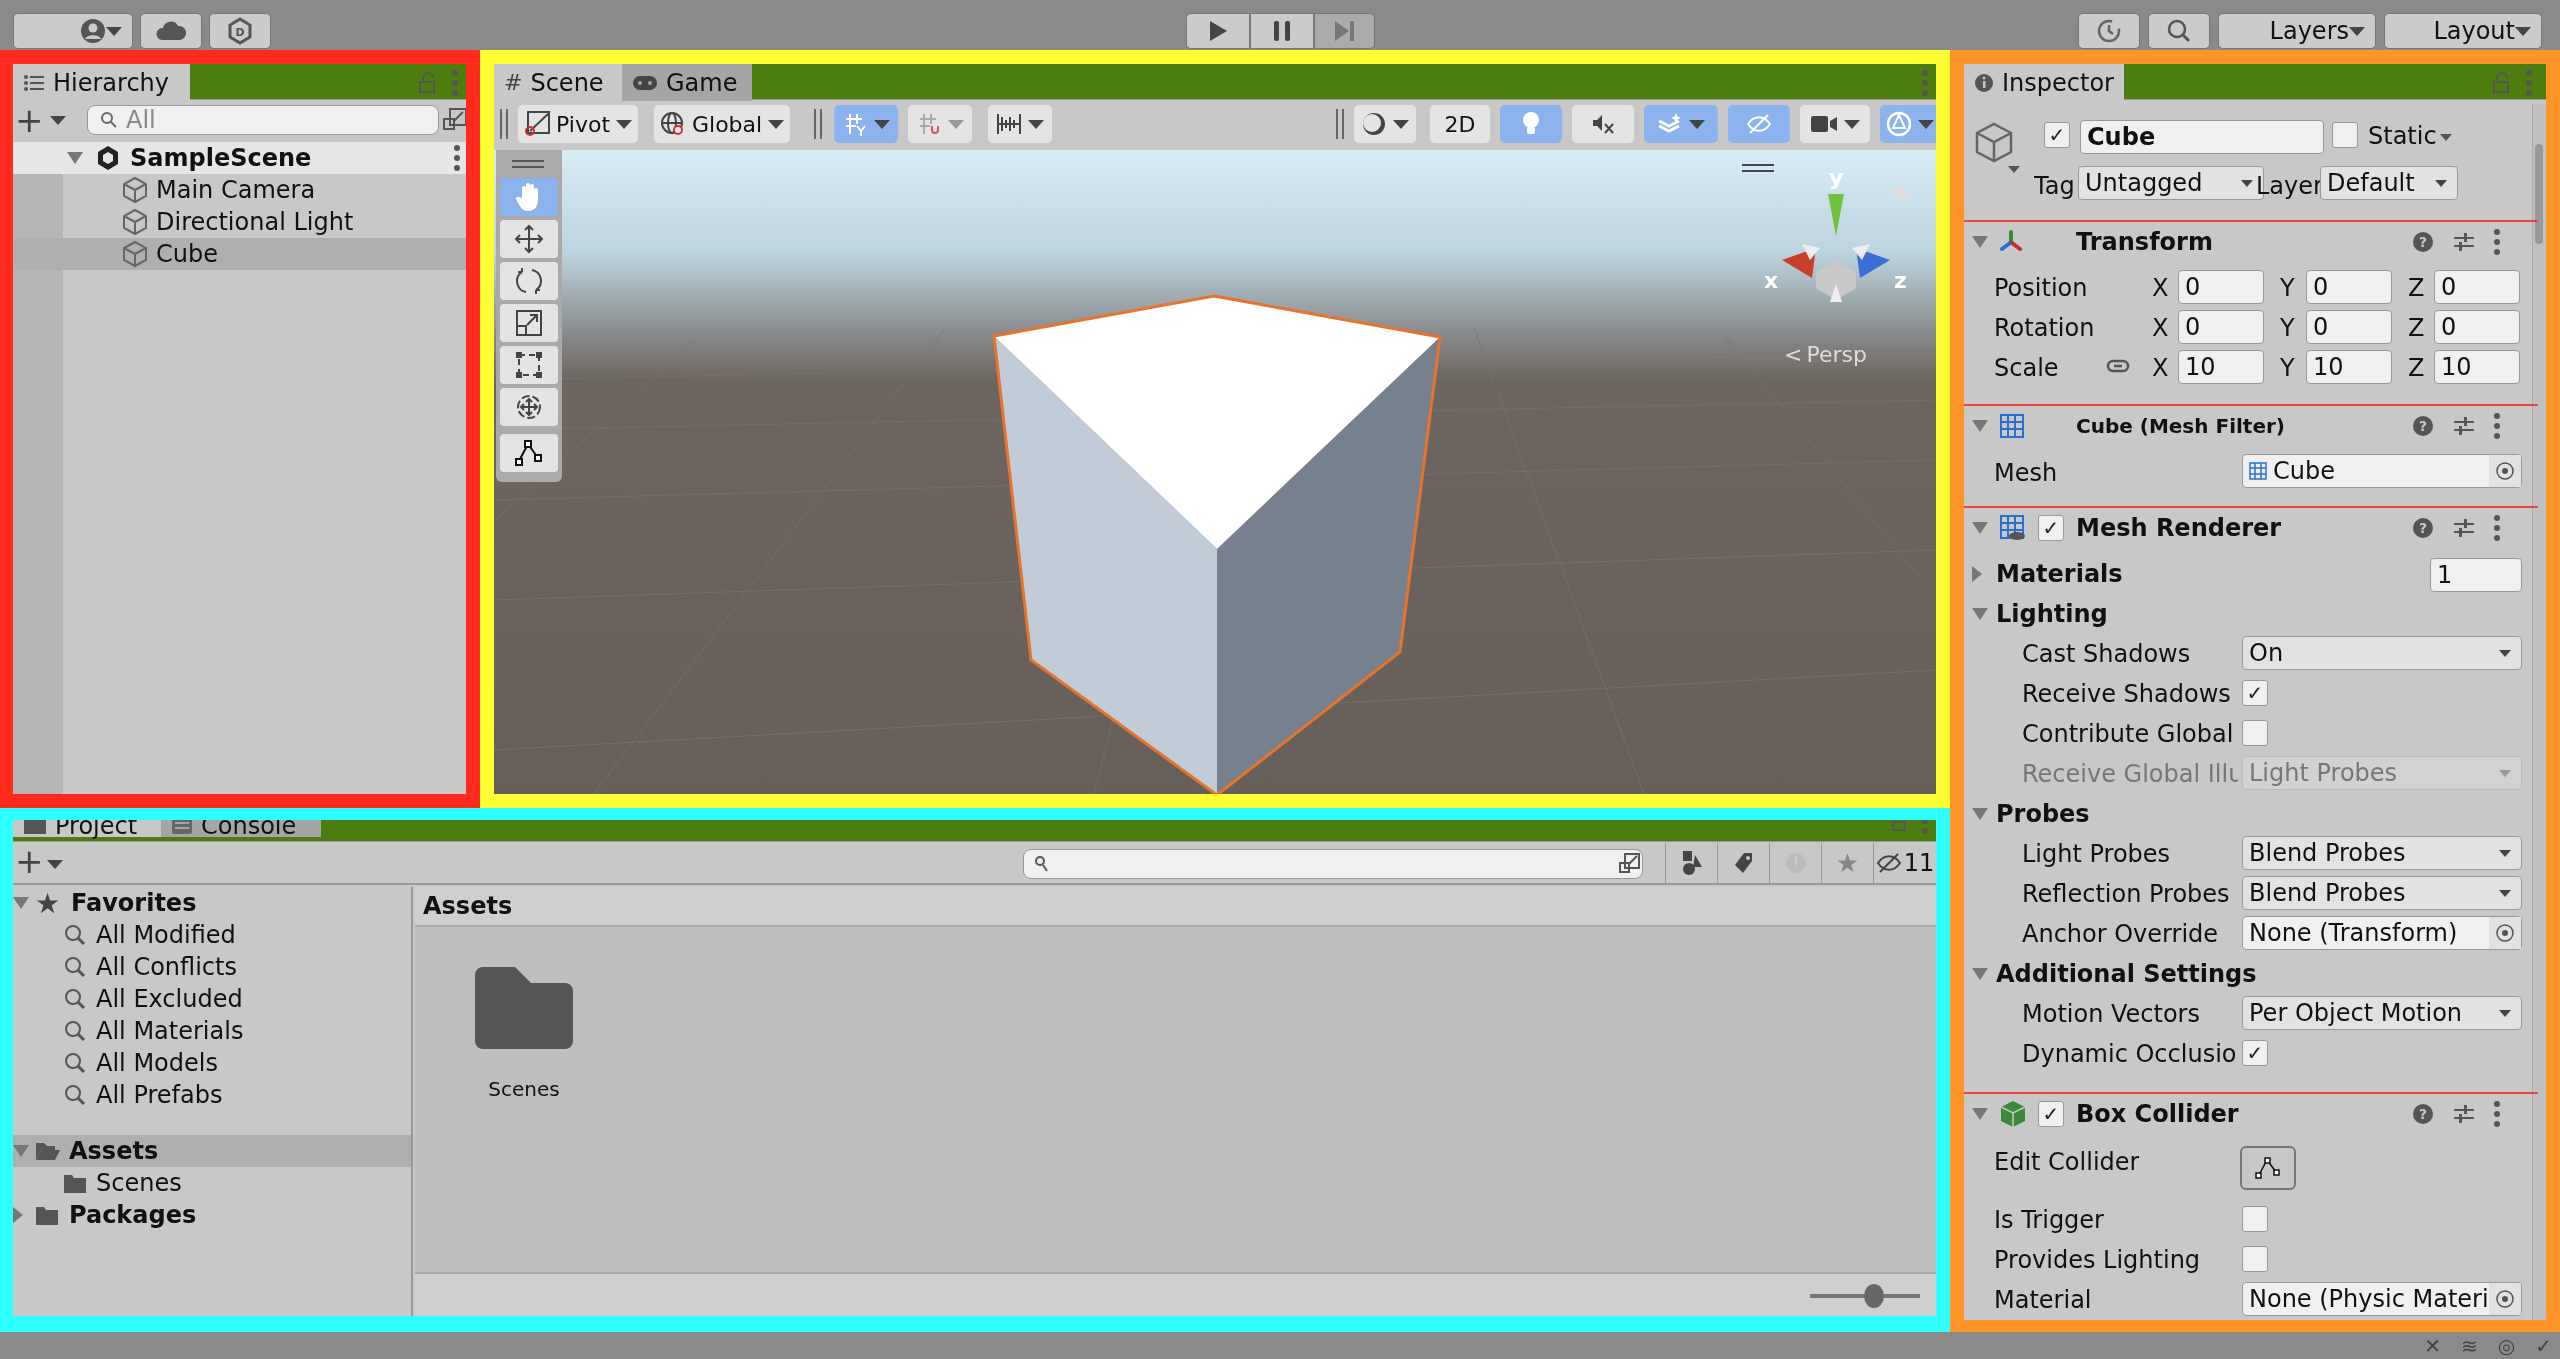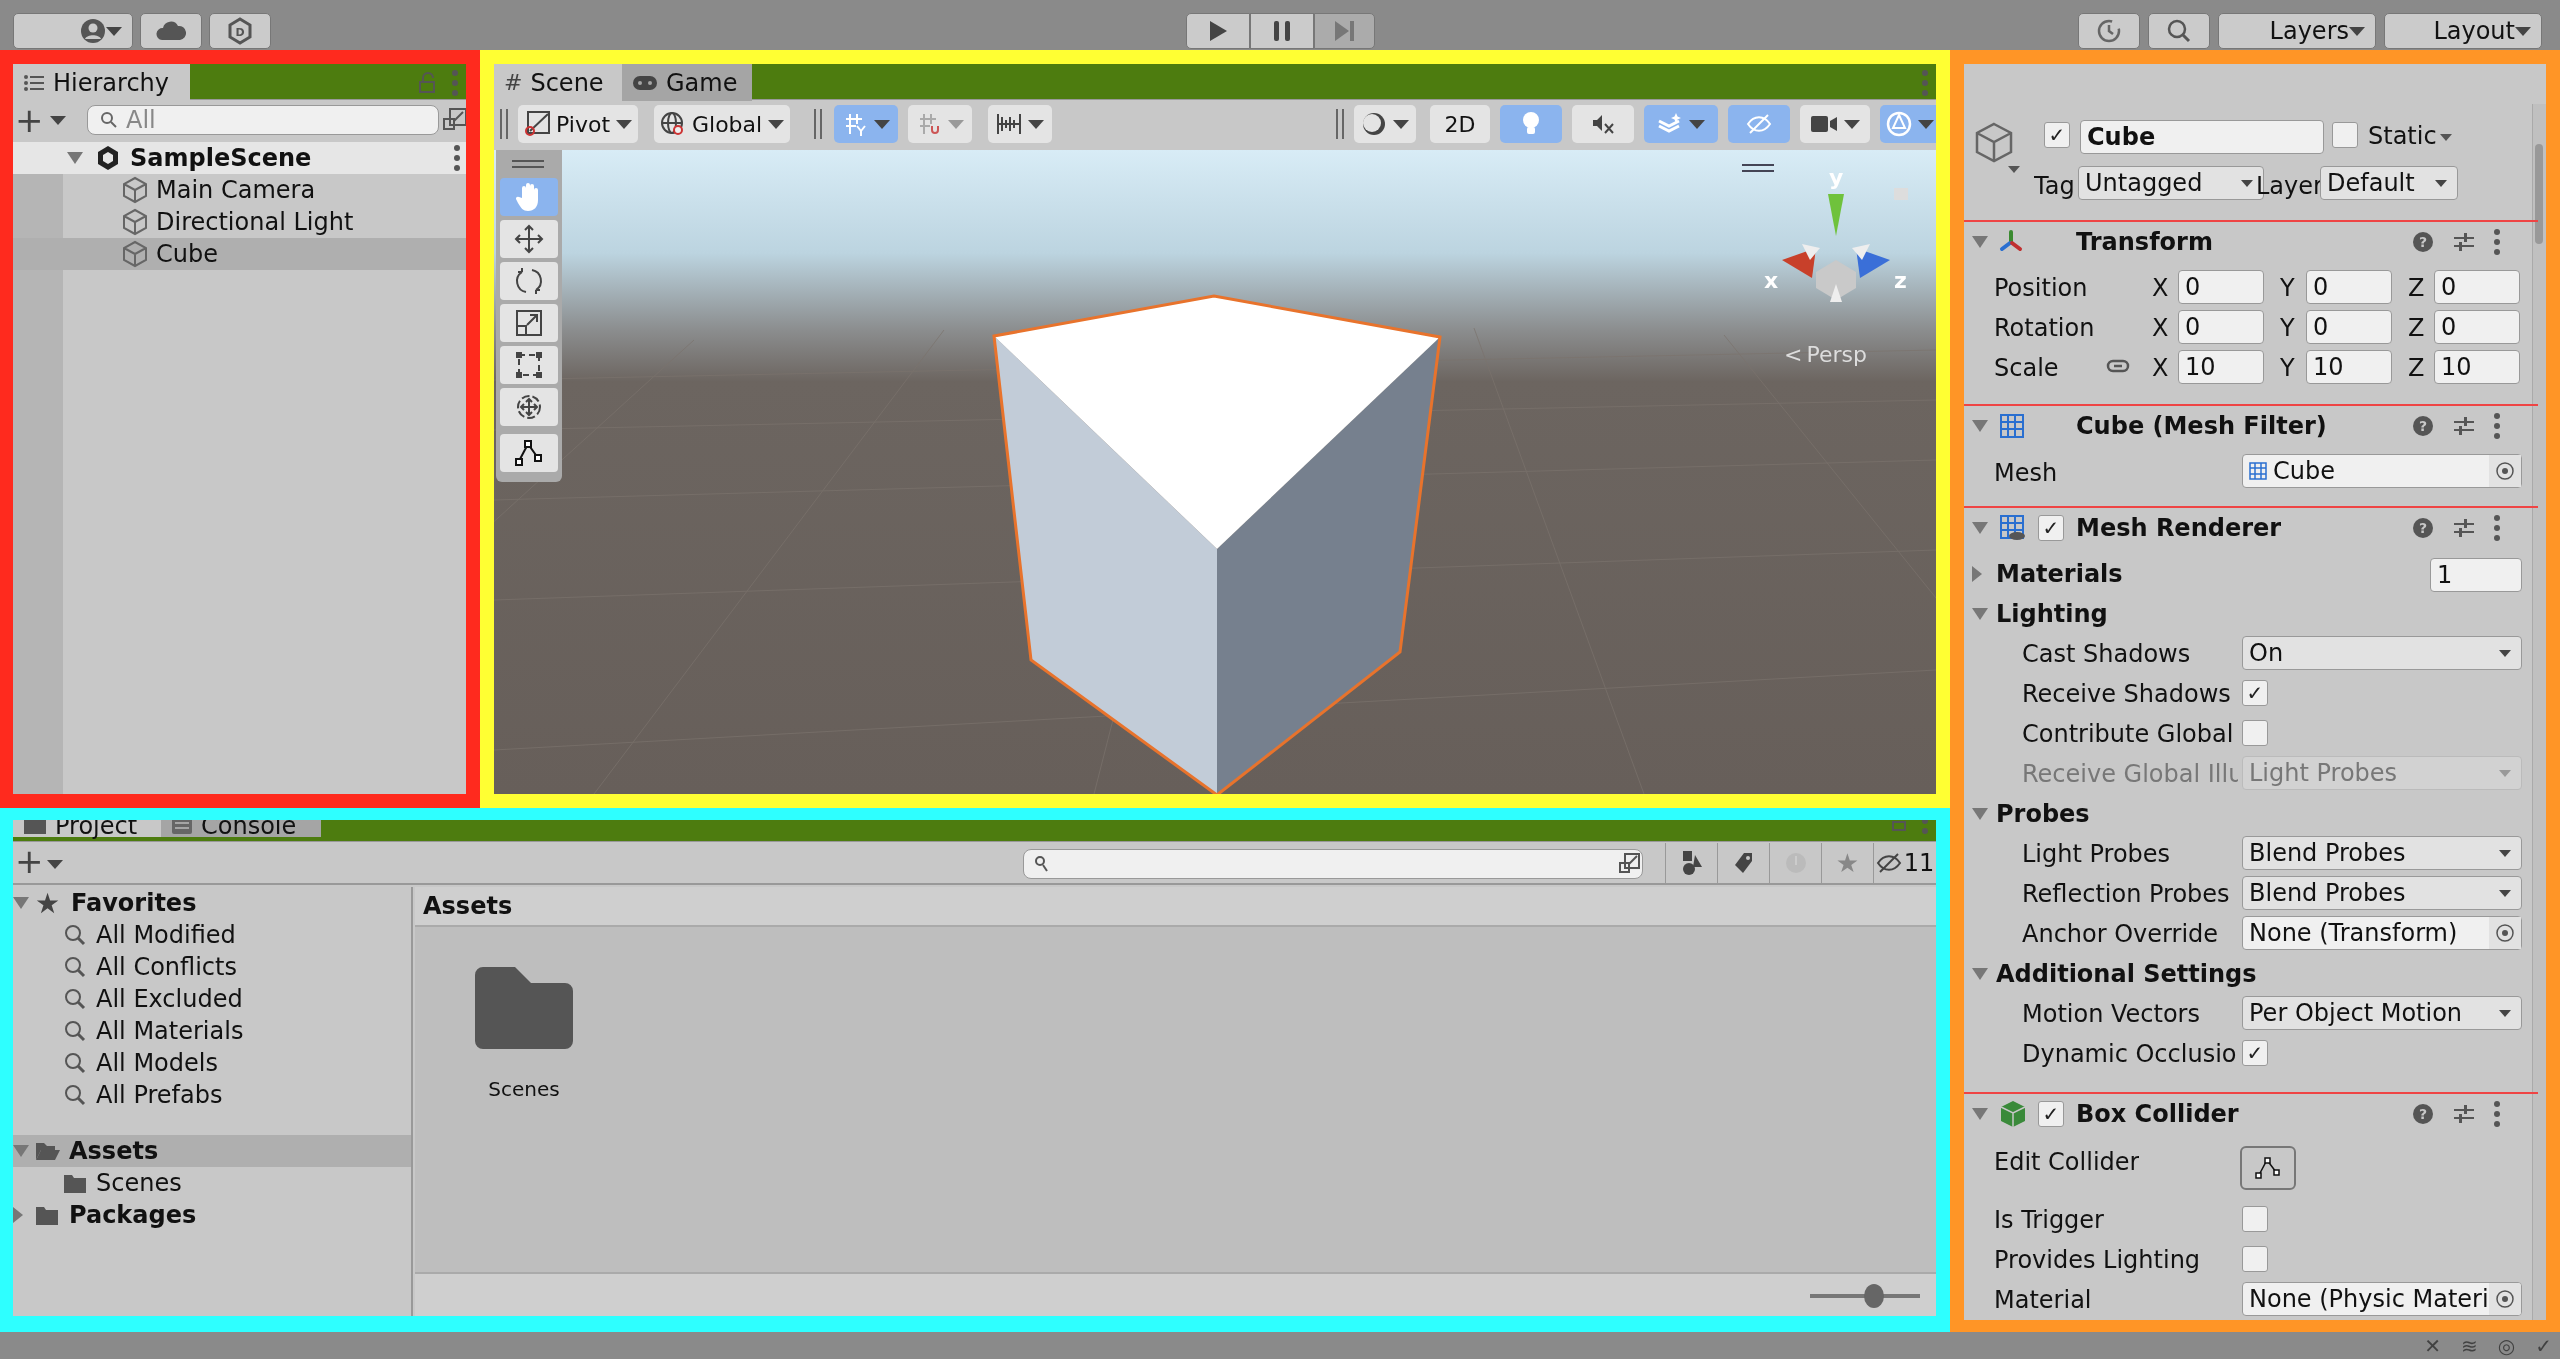--- a/index.html
+++ b/index.html
@@ -661,20 +661,45 @@
     </div>
     <div class="abs" style="left:0;top:385px;width:1521px;height:44px;background:#cfcfcf;border-top:2px solid #aaa">
       <div class="abs" style="left:1395px;top:20px;width:110px;height:4px;background:#777"></div>
       <div class="abs" style="left:1449px;top:10px;width:20px;height:24px;border-radius:50%;background:#666"></div>
     </div>
   </div>
 </div>
 
 <div class="frame" style="left:1950px;top:50px;width:610px;height:1282px;background:#ff9526"></div>
 <div class="panel" style="left:1964px;top:64px;width:582px;height:1256px">
+  <div class="tabbar">
+    <div class="tab" style="left:0;width:160px">
+      <span>
+          <svg width="20" height="20" viewBox="0 0 20 20">
+            <circle cx="10" cy="10" r="9" fill="#555"></circle>
+            <rect x="9" y="8" width="2.5" height="7" fill="#c8c8c8"></rect>
+            <circle cx="10" cy="5" r="1.5" fill="#c8c8c8"></circle>
+          </svg>
+        </span>
+      <span>Inspector</span>
+    </div>
+    <div class="panelicons" style="right:14px">
+      <span>
+          <svg width="18" height="22" viewBox="0 0 18 22">
+            <rect x="2" y="10" width="14" height="10" fill="none" stroke="#555" stroke-width="2"></rect>
+            <path d="M5 10V6a5 5 0 0 1 10 0" fill="none" stroke="#555" stroke-width="2"></path>
+          </svg>
+        </span>
+      <span class="kebab">
+          <i></i>
+          <i></i>
+          <i></i>
+        </span>
+    </div>
+  </div>
 
   <div class="abs" style="left:568px;top:40px;width:14px;height:1216px;background:#c0c0c0;border-left:1px solid #aaa">
     <div class="abs" style="left:2px;top:40px;width:8px;height:100px;background:#999;border-radius:4px"></div>
   </div>
 
   <div class="abs" style="left:0;top:40px;width:566px;height:116px">
     <span class="abs" style="left:10px;top:18px">
         <svg width="40" height="44" viewBox="0 0 40 44">
           <path d="M20 2l17 9v19l-17 9-17-9V11z M3 11l17 9 17-9 M20 20v19" fill="none" stroke="#666" stroke-width="2.5"></path>
         </svg>
@@ -784,21 +809,21 @@
   </div>
 
   <div class="comp-head" style="top:340px">
     <span class="tri-d" style="position:absolute;left:8px"></span>
     <span style="position:absolute;left:36px">
         <svg width="24" height="24" viewBox="0 0 24 24">
           <rect x="1" y="1" width="22" height="22" fill="none" stroke="#2a6fd0" stroke-width="2"></rect>
           <path d="M8 1v22M15 1v22M1 8h22M1 15h22" stroke="#2a6fd0" stroke-width="2"></path>
         </svg>
       </span>
-    <span class="bold" style="position:absolute;left:112px;font-size:24px">Cube (Mesh Filter)</span>
+    <span class="bold" style="position:absolute;left:112px;font-size:20px">Cube (Mesh Filter)</span>
     <span style="position:absolute;left:448px">
         <svg width="22" height="22" viewBox="0 0 22 22">
           <circle cx="11" cy="11" r="10" fill="#555"></circle>
           <text x="11" y="16" font-size="14" text-anchor="middle" fill="#c8c8c8" font-weight="bold" font-family="DejaVu Sans, sans-serif">?</text>
         </svg>
       </span>
     <span style="position:absolute;left:488px">
         <svg width="24" height="22" viewBox="0 0 24 22">
           <path d="M2 7h20M2 15h20" stroke="#555" stroke-width="2"></path>
           <rect x="12" y="2" width="3" height="9" fill="#555"></rect>

